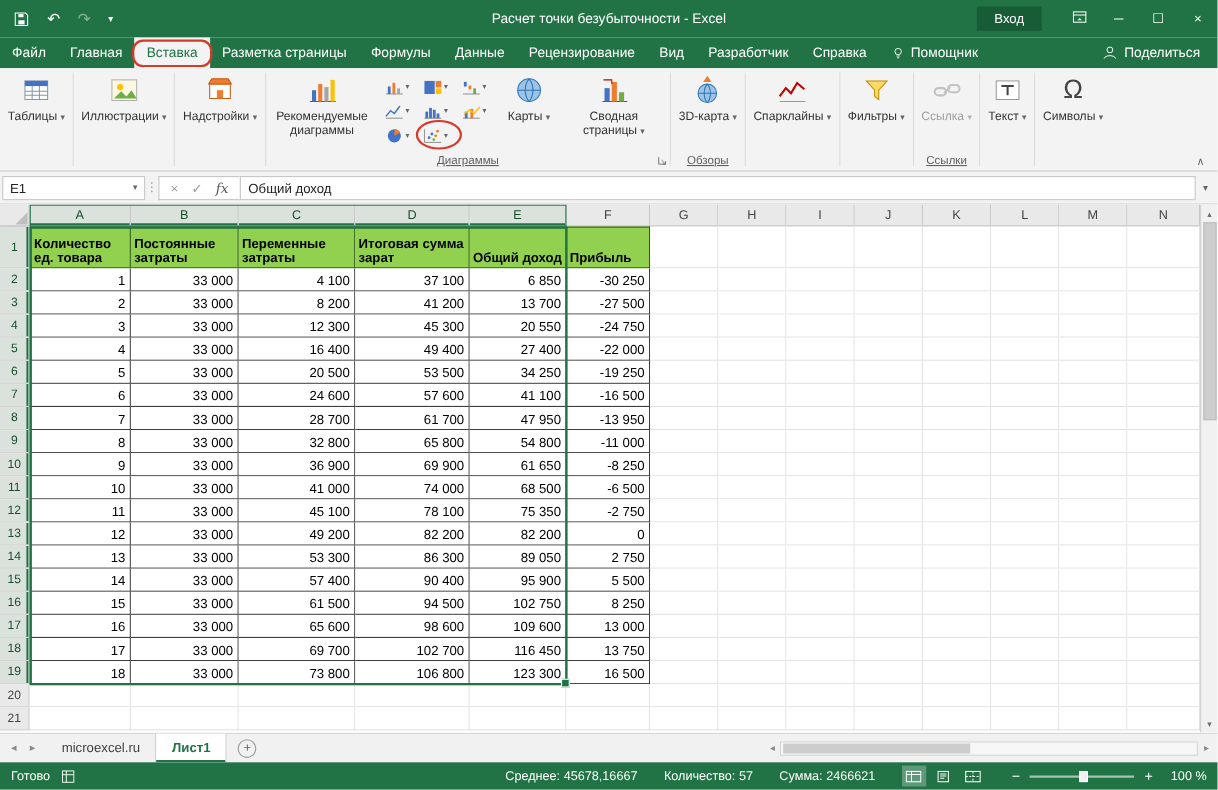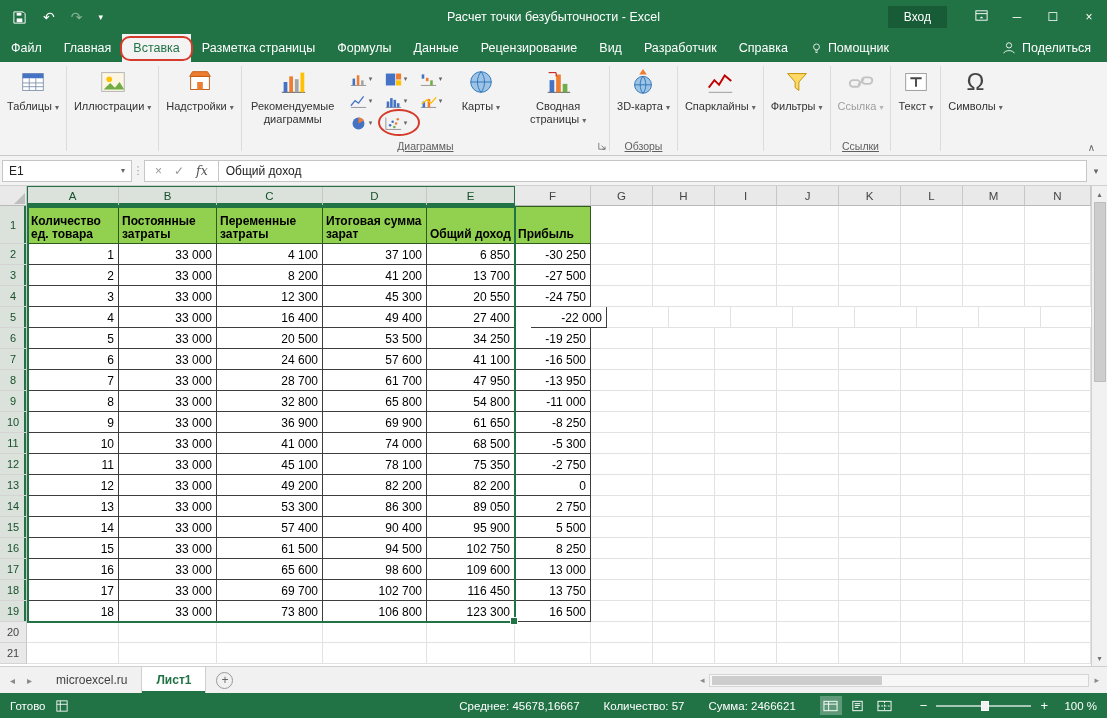--- a/index.html
+++ b/index.html
@@ -614,21 +614,21 @@
           <div class="cell" style="width: 62px;"></div>
           <div class="cell" style="width: 66px;"></div>
         </div>
         <div class="grow">
           <div class="rowhdr sel">5</div>
           <div class="tcell num first" style="width: 92px;">4</div>
           <div class="tcell num" style="width: 98px;">33 000</div>
           <div class="tcell num" style="width: 106px;">16 400</div>
           <div class="tcell num" style="width: 104px;">49 400</div>
           <div class="tcell num" style="width: 88px;">27 400</div>
-          <div class="tcell num" style="width: 76px; margin-left: 16px;">-22 000</div>
+          <div class="tcell num" style="width: 76px;">-22 000</div>
           <div class="cell" style="width: 62px;"></div>
           <div class="cell" style="width: 62px;"></div>
           <div class="cell" style="width: 62px;"></div>
           <div class="cell" style="width: 62px;"></div>
           <div class="cell" style="width: 62px;"></div>
           <div class="cell" style="width: 62px;"></div>
           <div class="cell" style="width: 62px;"></div>
           <div class="cell" style="width: 66px;"></div>
         </div>
         <div class="grow">
@@ -716,21 +716,21 @@
           <div class="cell" style="width: 62px;"></div>
           <div class="cell" style="width: 66px;"></div>
         </div>
         <div class="grow">
           <div class="rowhdr sel">11</div>
           <div class="tcell num first" style="width: 92px;">10</div>
           <div class="tcell num" style="width: 98px;">33 000</div>
           <div class="tcell num" style="width: 106px;">41 000</div>
           <div class="tcell num" style="width: 104px;">74 000</div>
           <div class="tcell num" style="width: 88px;">68 500</div>
-          <div class="tcell num" style="width: 76px;">-5 300</div>
+          <div class="tcell num" style="width: 76px;">-6 500</div>
           <div class="cell" style="width: 62px;"></div>
           <div class="cell" style="width: 62px;"></div>
           <div class="cell" style="width: 62px;"></div>
           <div class="cell" style="width: 62px;"></div>
           <div class="cell" style="width: 62px;"></div>
           <div class="cell" style="width: 62px;"></div>
           <div class="cell" style="width: 62px;"></div>
           <div class="cell" style="width: 66px;"></div>
         </div>
         <div class="grow">

